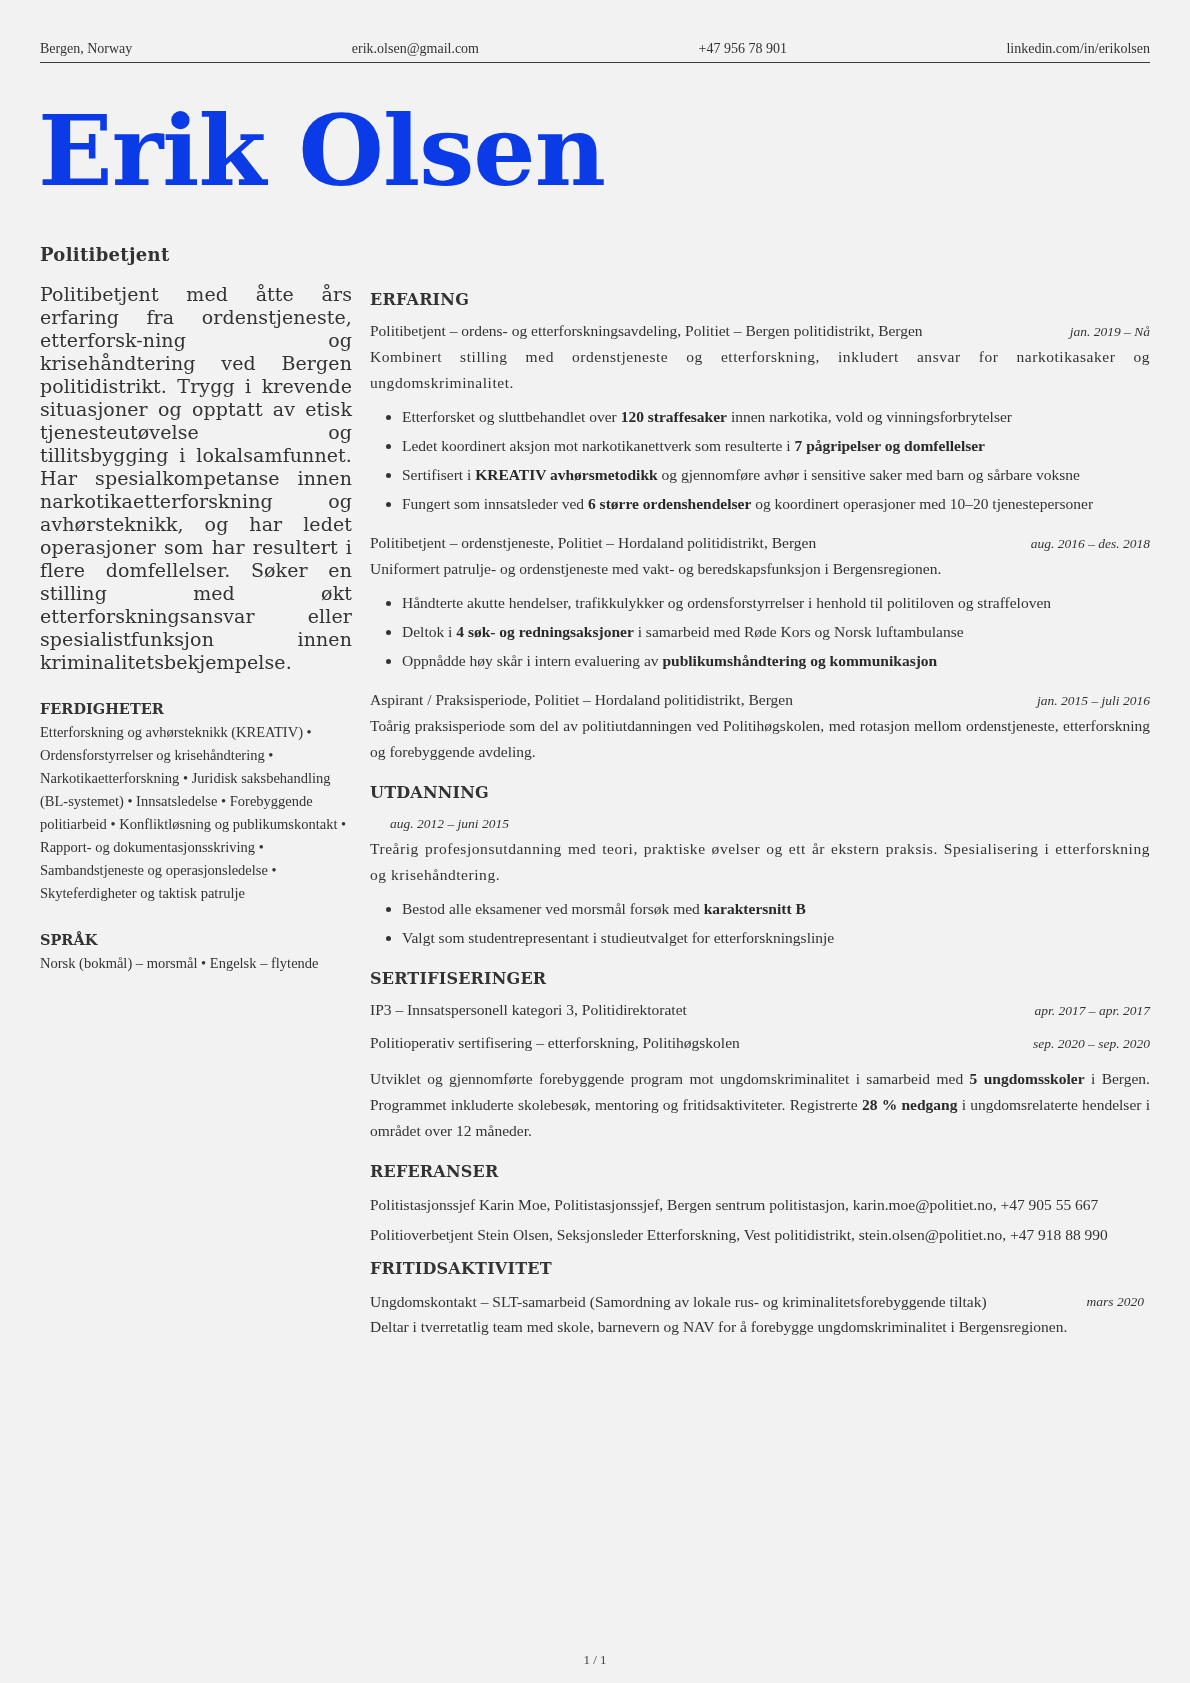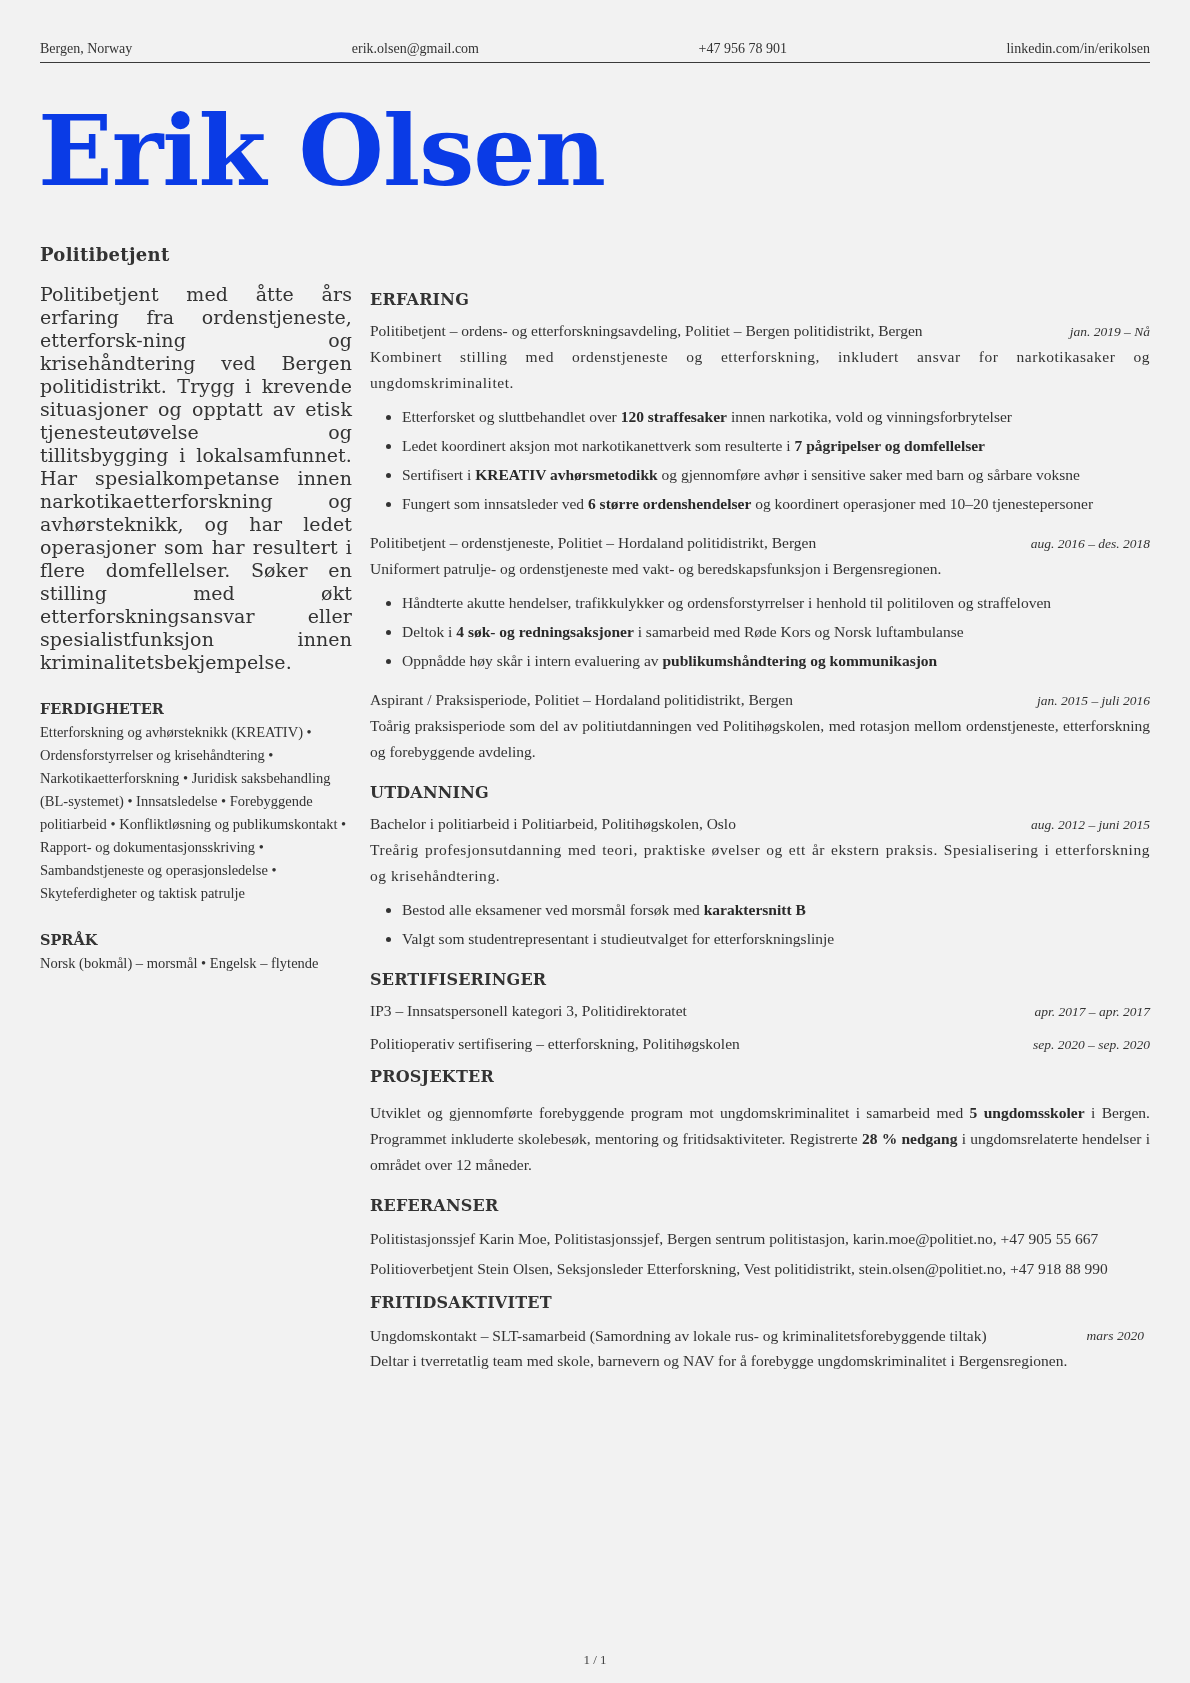--- a/index.html
+++ b/index.html
@@ -160,21 +160,20 @@
           <span class="date">jan. 2015 – juli 2016</span>
         </div>
         <div class="desc">Toårig praksisperiode som del av politiutdanningen ved Politihøgskolen, med rotasjon mellom ordenstjeneste, etterforskning og forebyggende avdeling.</div>
       </div>
     </div>
 
     <div class="section">
       <h2>UTDANNING</h2>
       <div class="entry">
         <div class="entry-head">
-          <span>Bachelor i politiarbeid i Politiarbeid, Politihøgskolen, Oslo</span>
           <span class="date">aug. 2012 – juni 2015</span>
         </div>
         <div class="desc wide">Treårig profesjonsutdanning med teori, praktiske øvelser og ett år ekstern praksis. Spesialisering i etterforskning og krisehåndtering.</div>
         <ul class="bullets">
           <li><span>Bestod alle eksamener ved morsmål forsøk med </span><b>karaktersnitt B</b><span></span></li>
           <li><span>Valgt som studentrepresentant i studieutvalget for etterforskningslinje</span><b></b><span></span></li>
         </ul>
       </div>
     </div>
 
@@ -184,21 +183,20 @@
         <span>IP3 – Innsatspersonell kategori 3, Politidirektoratet</span>
         <span class="date">apr. 2017 – apr. 2017</span>
       </div>
       <div class="entry-head">
         <span>Politioperativ sertifisering – etterforskning, Politihøgskolen</span>
         <span class="date">sep. 2020 – sep. 2020</span>
       </div>
     </div>
 
     <div class="section">
-      <h2 style="margin-bottom:14px;">PROSJEKTER</h2>
       <div class="desc">
         <span>Utviklet og gjennomførte forebyggende program mot ungdomskriminalitet i samarbeid med </span><b>5 ungdomsskoler</b><span> i Bergen. Programmet inkluderte skolebesøk, mentoring og fritidsaktiviteter. Registrerte </span><b>28 % nedgang</b><span> i ungdomsrelaterte hendelser i området over 12 måneder.</span>
       </div>
     </div>
 
     <div class="section" style="margin-bottom:10px;">
       <h2 style="">REFERANSER</h2>
       <div class="ref">Politistasjonssjef Karin Moe, Politistasjonssjef, Bergen sentrum politistasjon, karin.moe@politiet.no, +47 905 55 667</div>
       <div class="ref">Politioverbetjent Stein Olsen, Seksjonsleder Etterforskning, Vest politidistrikt, stein.olsen@politiet.no, +47 918 88 990</div>
     </div>

